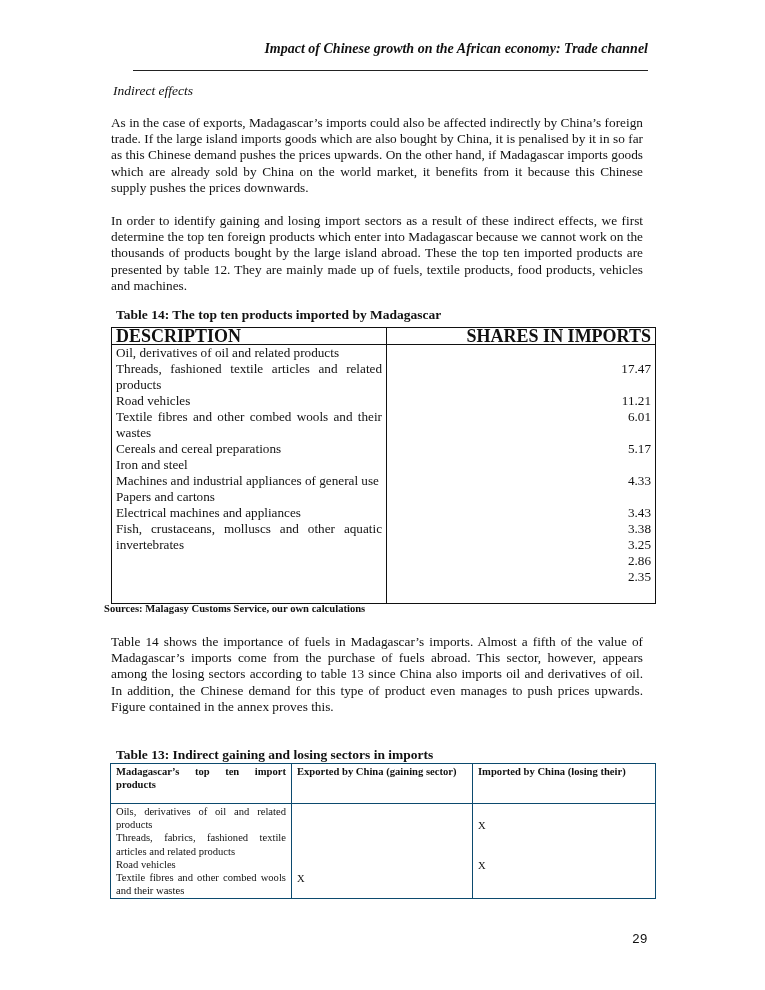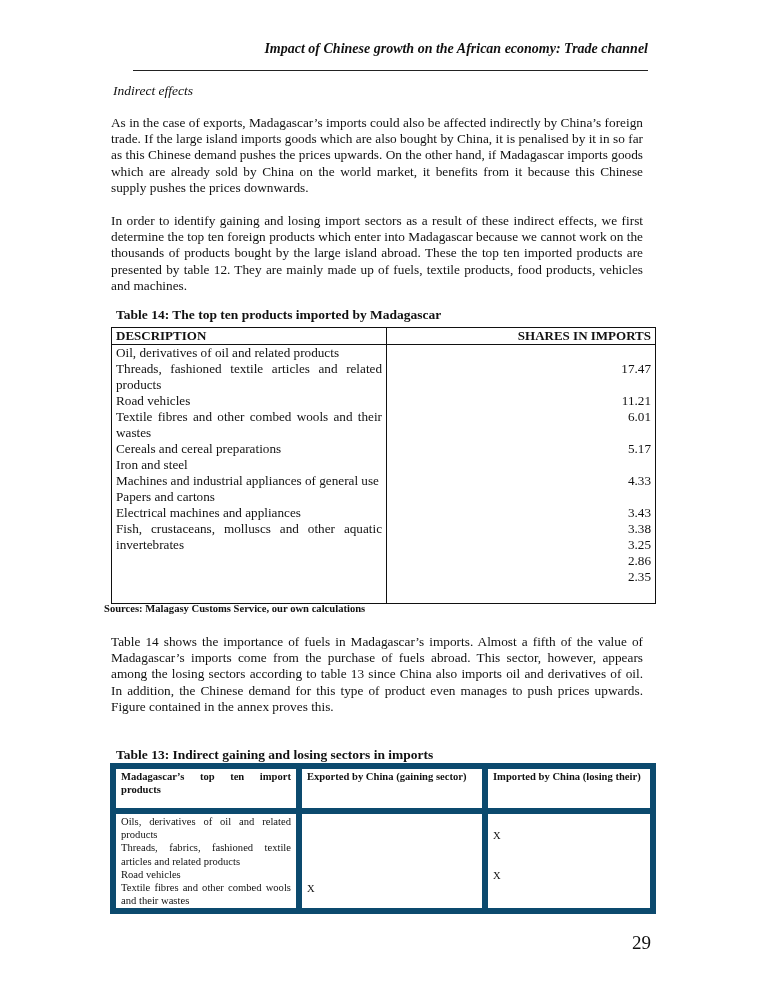--- a/index.html
+++ b/index.html
@@ -10,30 +10,30 @@
             font-style:italic; font-weight:bold; font-size:14px; }
   .rule { left:133px; width:515px; top:70px; border-top:1px solid #222; }
   .subhead { left:113px; top:83px; font-style:italic; font-size:13.5px; }
   .para { left:111px; width:532px; font-size:13.3px; line-height:16.2px;
           text-align:justify; }
   .para p { margin:0; }
   .tcap { left:116px; font-weight:bold; font-size:13.5px; }
   table { border-collapse:collapse; }
   .t14 { left:111px; top:327px; width:545px; font-size:13.2px; line-height:16px; }
   .t14 th, .t14 td { border:1px solid #111; padding:0 4px; text-align:right; vertical-align:top; }
-  .t14 th { font-weight:bold; font-size:13px; }
+  .t14 th { font-weight:bold; font-size:18px; }
   .t14 .c1 { width:266px; text-align:justify; }
   .t14 td.lines div { min-height:16px; }
   .src { left:104px; top:603px; font-weight:bold; font-size:10.6px; }
   .t13 { left:110px; top:763px; width:546px; font-size:10.6px; line-height:13.2px; }
-  .t13 th, .t13 td { border:6px solid #0c4a6e; padding:1px 5px; text-align:justify; vertical-align:top;margin-top:35px; }
+  .t13 th, .t13 td { border:1px solid #0c4a6e; padding:1px 5px; text-align:justify; vertical-align:top;margin-top:35px; }
   .t13 th { font-weight:bold; height:37px; }
   .t13 .c1 { width:170px; }
   .t13 .c2 { width:170px; }
-  .pagenum { left:632px; top:932px; font-size:19px; }
+  .pagenum { left:632px; top:932px; font-size:13px;font-family:Liberation Mono, monospace; }
 </style>
 </head>
 <body>
 
 <div class="abs header">Impact of Chinese growth on the African economy: Trade channel</div>
 <div class="abs rule"></div>
 
 <div class="abs subhead">Indirect effects</div>
 
 <div class="abs para" style="top:115px;">

